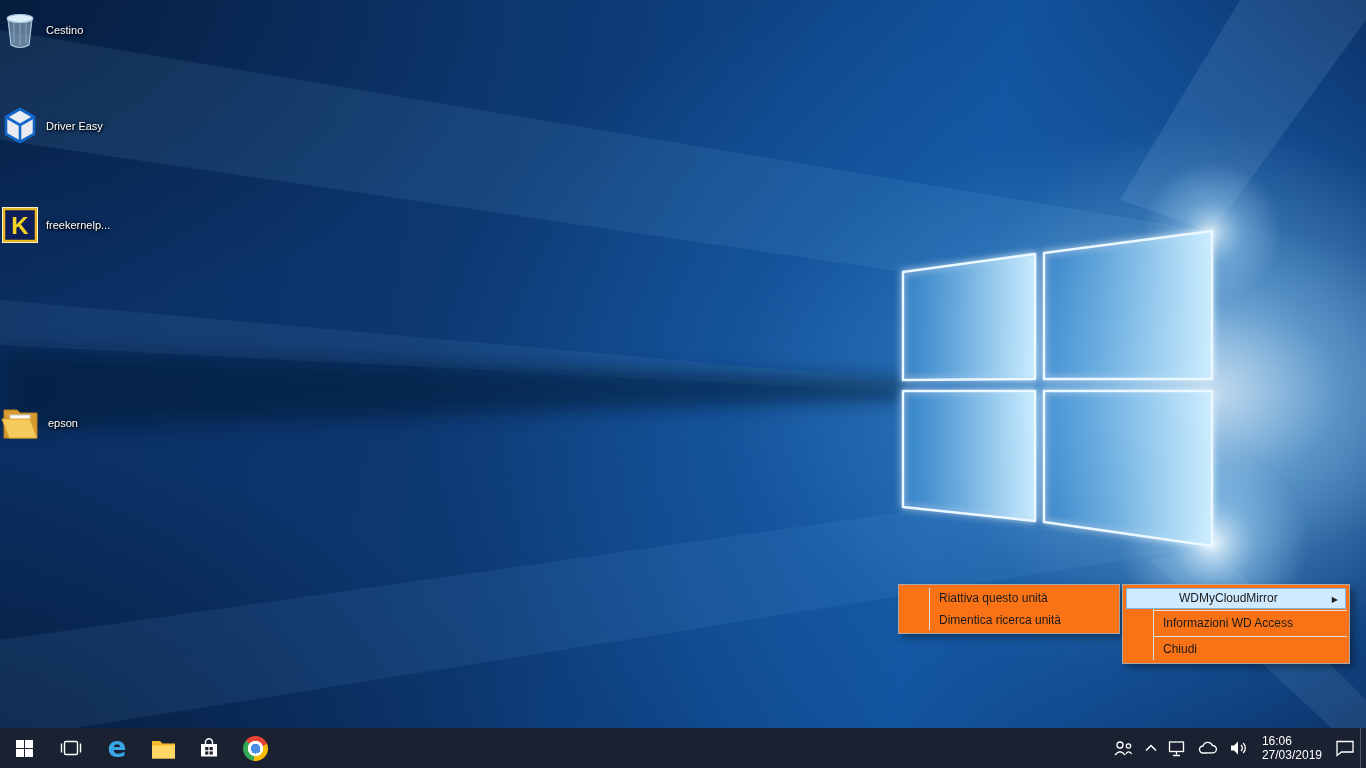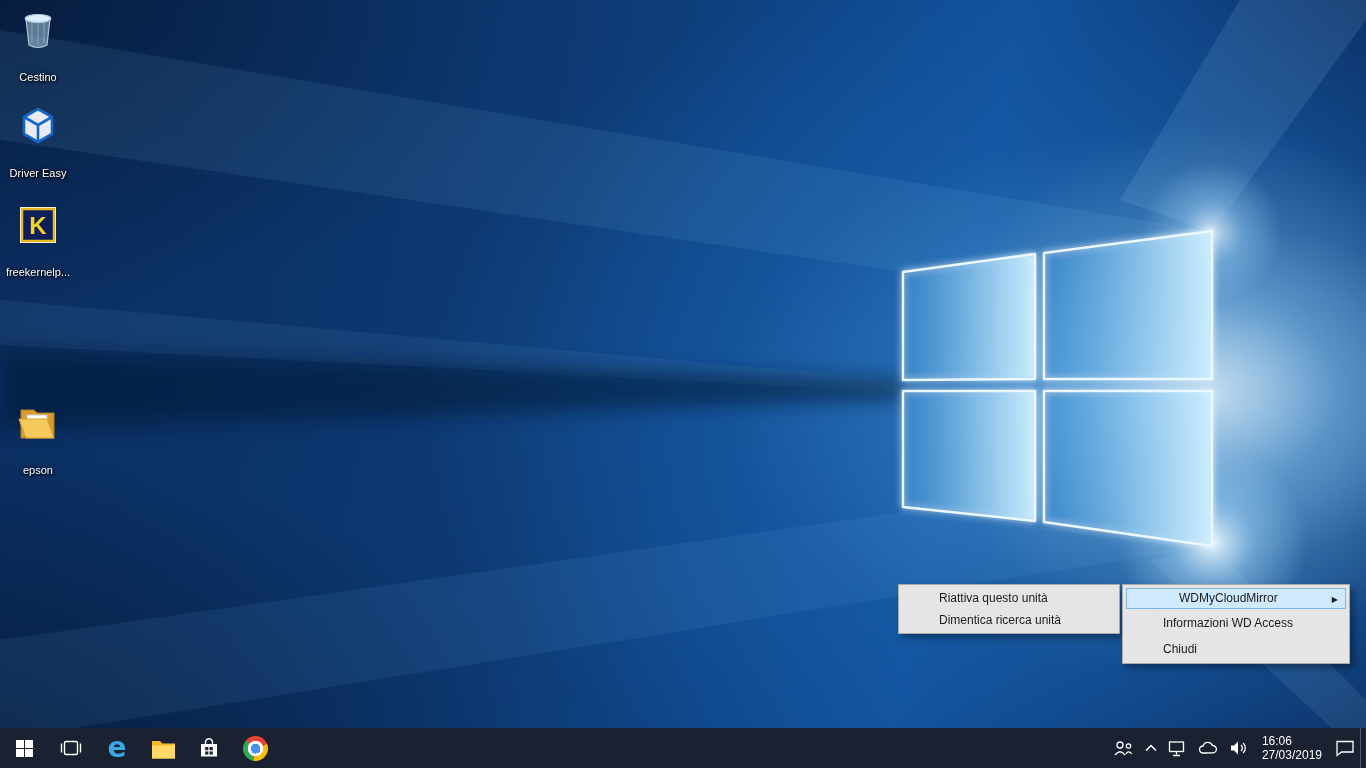--- a/index.html
+++ b/index.html
@@ -12,29 +12,29 @@
     background:
       radial-gradient(ellipse 260px 170px at 1213px 392px, rgba(236,250,255,0.55), rgba(160,215,250,0.22) 50%, rgba(160,215,250,0) 100%),
       radial-gradient(ellipse 950px 600px at 1150px 400px, rgba(70,150,215,0.80) 0%, rgba(25,95,170,0.55) 45%, rgba(10,55,120,0) 78%),
       radial-gradient(ellipse 900px 520px at 0% 100%, rgba(3,12,30,0.55), rgba(3,12,30,0) 60%),
       radial-gradient(ellipse 900px 520px at 0% 0%, rgba(3,12,30,0.50), rgba(3,12,30,0) 60%),
       linear-gradient(100deg, #0a2d5f 0%, #0d3a74 40%, #10509b 68%, #0a2f66 88%, #071f4a 100%);
   }
   .wall-svg { position: absolute; left: 0; top: 0; }
 
   
-  .dicon { position: absolute; left: 0; width: 76px; display: flex; flex-direction: column;
-           align-items: center; gap: 19px; cursor: default; z-index: 5; }
+  .dicon { position: absolute; left: 0; width: 76px; display: flex; flex-direction: row;
+           align-items: center; gap: 6px; cursor: default; z-index: 5; }
   .dicon .ic { width: 44px; height: 44px; display: flex; align-items: center; justify-content: center; }
   .dlabel { font-size: 11px; color: #fff; white-space: nowrap;
             text-shadow: 1px 1px 2px #000, 0 0 4px rgba(0,0,0,0.9); }
   .di-0 { top: 8px; } .di-1 { top: 104px; } .di-2 { top: 203px; } .di-3 { top: 401px; }
 
   
-  .menu { position: absolute; background: #e5e5e5; border: 1px solid #a9a9a9; color: #1a1a1a;
+  .menu { position: absolute; background: #f97316; border: 1px solid #a9a9a9; color: #1a1a1a;
           font-size: 12px; box-shadow: 4px 4px 7px rgba(0,0,0,0.35); z-index: 40; padding: 2px 0; }
   .gutter { position: absolute; top: 3px; bottom: 3px; left: 30px; width: 1px; background: #e2e2e2; z-index: 0; }
   .mitem { position: relative; z-index: 1; height: 22px; line-height: 22px; padding-left: 40px;
            white-space: nowrap; cursor: default; }
   .submenu { left: 898px; top: 584px; width: 222px; }
   .mainmenu { left: 1122px; top: 584px; width: 228px; }
   .mainmenu .mitem { height: 23px; line-height: 23px; }
   .mainmenu .mitem.selected { margin: 1px 3px; height: 21px; line-height: 19px; padding-left: 52px;
            background: #cfe9ff; border: 1px solid #7ab8e8; }
   .msep { height: 1px; background: #e2e2e2; margin: 1px 2px 1px 31px; position: relative; z-index: 1; }

